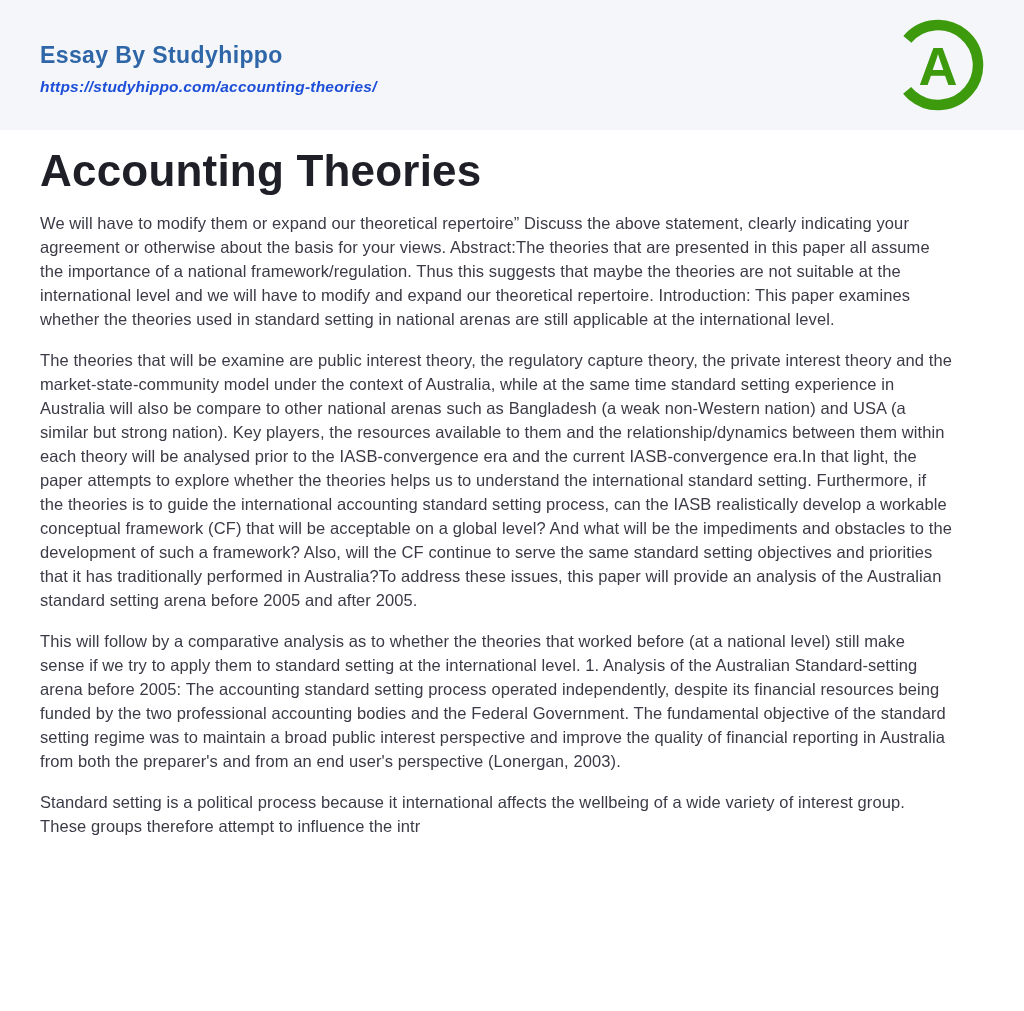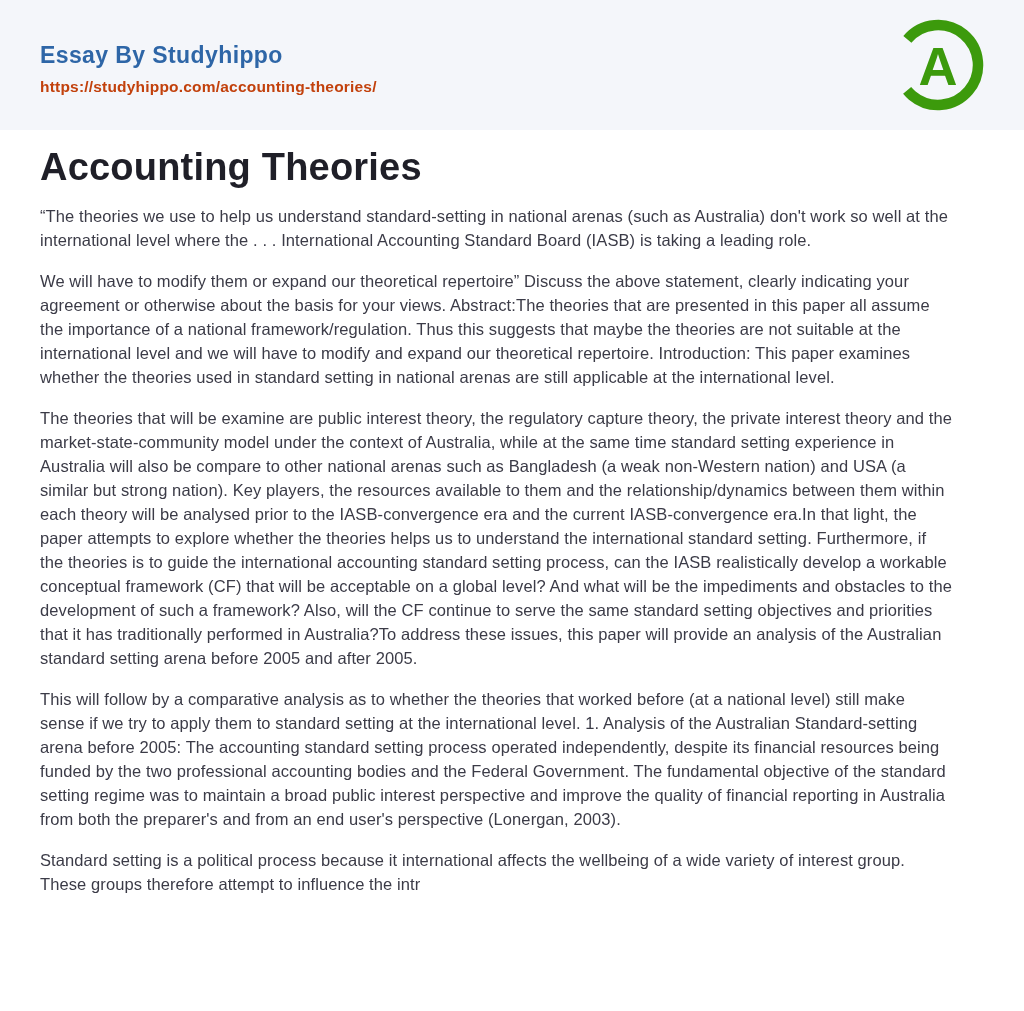--- a/index.html
+++ b/index.html
@@ -25,36 +25,37 @@
   }
   .header-text { display: flex; flex-direction: column; margin-top: 8px; }
   .site-title {
     color: #2e66a7;
     font-size: 23px;
     font-weight: 700;
     letter-spacing: 0.4px;
     line-height: 1.2;
   }
   .site-url {
-    color: #c2410c;
+    color: #1d4ed8;
     font-size: 15.5px;
     font-weight: 600;
     letter-spacing: 0.2px;
     margin-top: 9px;
     text-decoration: none;
     cursor: pointer;
+    font-style: italic;
   }
   .logo { width: 92px; height: 92px; flex: 0 0 auto; }
   .logo svg { display: block; }
   main {
     padding: 16px 40px 0 40px;
   }
   h1.article-title {
     margin: 0 0 14px 0;
-    font-size: 38px;
+    font-size: 44px;
     font-weight: 700;
     color: #1f1f28;
     letter-spacing: 0.2px;
     line-height: 1.15;
   }
   p.essay-paragraph {
     margin: 0 0 17px 0;
     max-width: 912px;
     font-size: 16.5px;
     line-height: 24px;
@@ -77,21 +78,20 @@
       <svg width="92" height="92" viewBox="0 0 92 92">
         <circle cx="46" cy="46" r="40" fill="none" stroke="#3c9a0c" stroke-width="10.5" stroke-dasharray="195.5 55.8" transform="rotate(-140 46 46)"></circle>
         <text x="46" y="66" text-anchor="middle" font-size="54" font-weight="bold" fill="#3c9a0c" font-family="Liberation Sans, sans-serif">A</text>
       </svg>
     </div>
   </div>
 
   <main>
     <h1 class="article-title">Accounting Theories</h1>
 
-    <p class="essay-paragraph">“The theories we use to help us understand standard-setting in national arenas (such as Australia) don't work so well at the international level where the . . . International Accounting Standard Board (IASB) is taking a leading role.</p>
 
     <p class="essay-paragraph">We will have to modify them or expand our theoretical repertoire” Discuss the above statement, clearly indicating your agreement or otherwise about the basis for your views. Abstract:The theories that are presented in this paper all assume the importance of a national framework/regulation. Thus this suggests that maybe the theories are not suitable at the international level and we will have to modify and expand our theoretical repertoire. Introduction: This paper examines whether the theories used in standard setting in national arenas are still applicable at the international level.</p>
 
     <p class="essay-paragraph">The theories that will be examine are public interest theory, the regulatory capture theory, the private interest theory and the market-state-community model under the context of Australia, while at the same time standard setting experience in Australia will also be compare to other national arenas such as Bangladesh (a weak non-Western nation) and USA (a similar but strong nation). Key players, the resources available to them and the relationship/dynamics between them within each theory will be analysed prior to the IASB-convergence era and the current IASB-convergence era.In that light, the paper attempts to explore whether the theories helps us to understand the international standard setting. Furthermore, if the theories is to guide the international accounting standard setting process, can the IASB realistically develop a workable conceptual framework (CF) that will be acceptable on a global level? And what will be the impediments and obstacles to the development of such a framework? Also, will the CF continue to serve the same standard setting objectives and priorities that it has traditionally performed in Australia?To address these issues, this paper will provide an analysis of the Australian standard setting arena before 2005 and after 2005.</p>
 
     <p class="essay-paragraph">This will follow by a comparative analysis as to whether the theories that worked before (at a national level) still make sense if we try to apply them to standard setting at the international level. 1. Analysis of the Australian Standard-setting arena before 2005: The accounting standard setting process operated independently, despite its financial resources being funded by the two professional accounting bodies and the Federal Government. The fundamental objective of the standard setting regime was to maintain a broad public interest perspective and improve the quality of financial reporting in Australia from both the preparer's and from an end user's perspective (Lonergan, 2003).</p>
 
     <p class="essay-paragraph">Standard setting is a political process because it international affects the wellbeing of a wide variety of interest group. These groups therefore attempt to influence the intr</p>
   </main>
 

